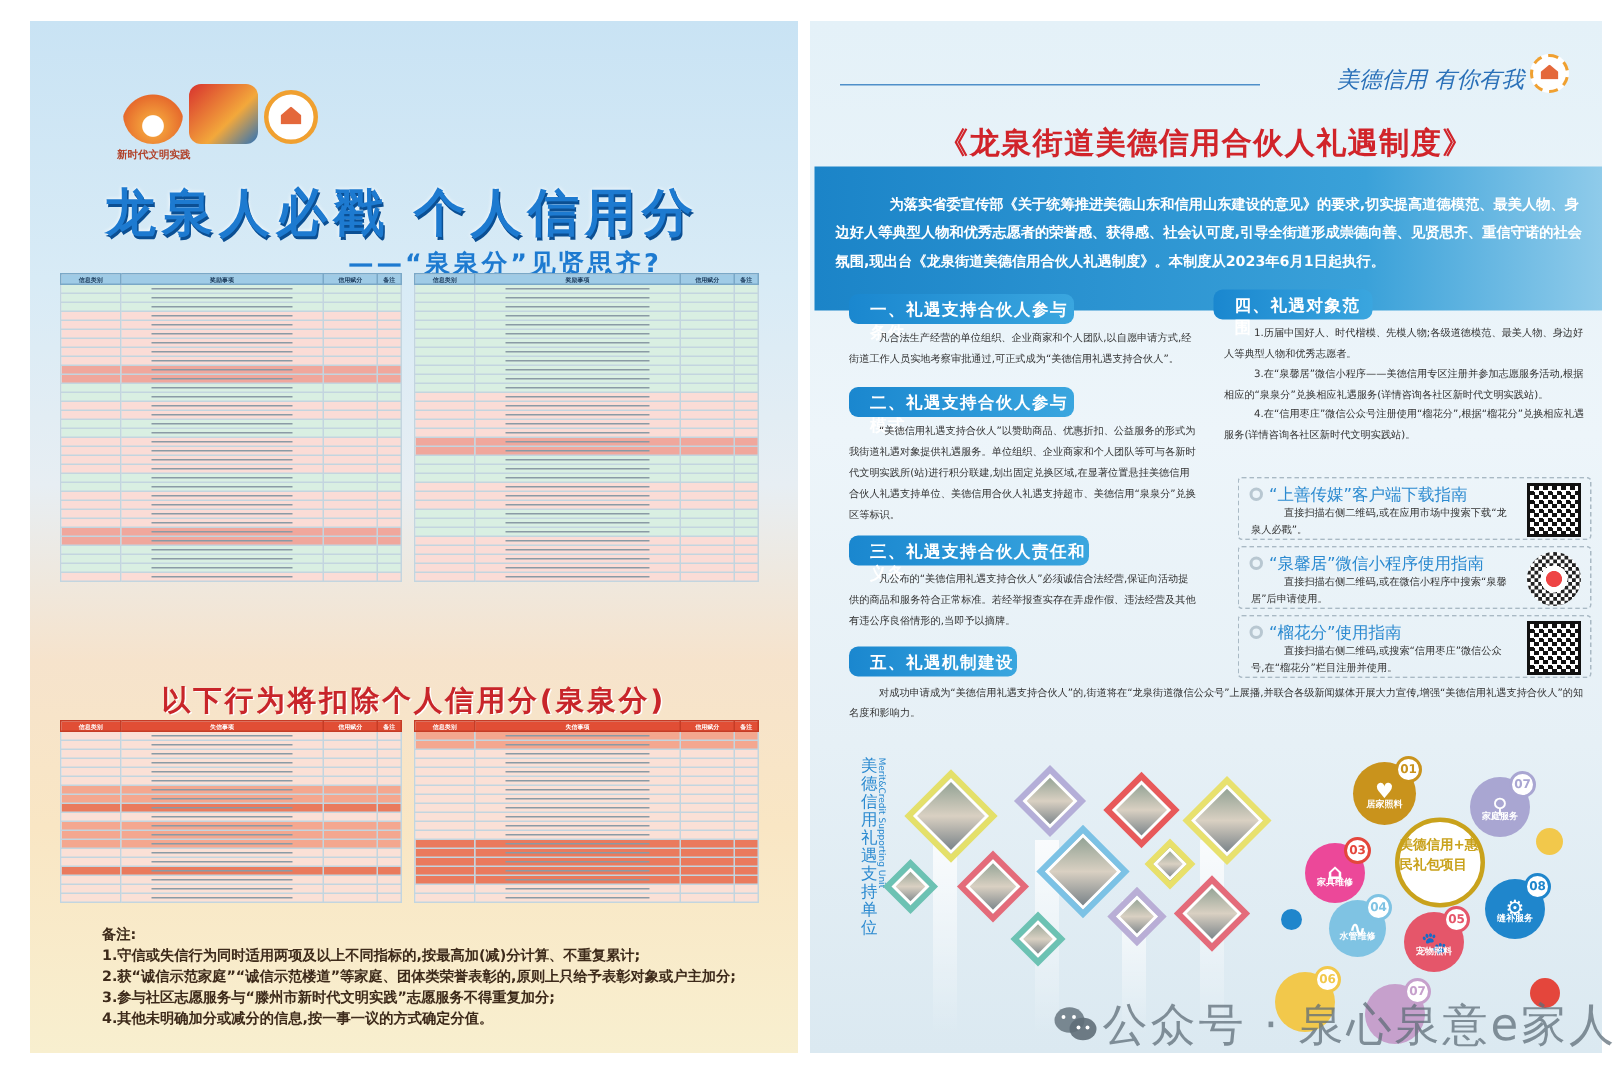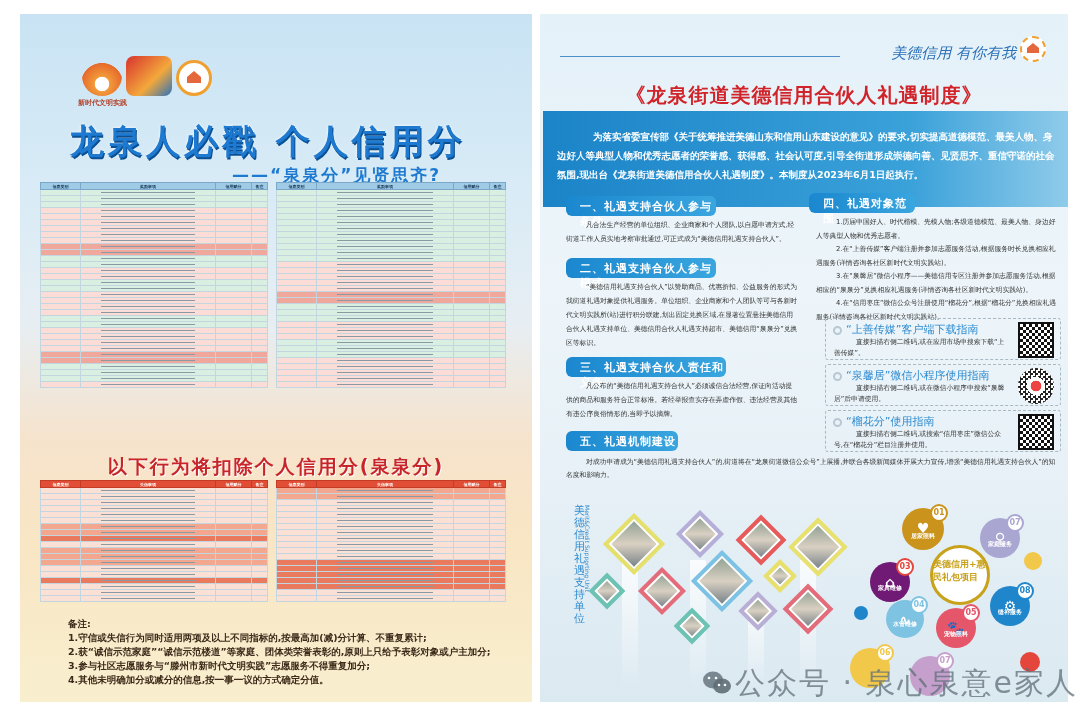--- a/index.html
+++ b/index.html
@@ -963,28 +963,27 @@
 
 <div class="secHead" style="left:566px;top:258px;width:150px">二、礼遇支持合伙人参与模式</div>
 <div class="secBody" style="left:566px;top:280px;width:232px">“美德信用礼遇支持合伙人”以赞助商品、优惠折扣、公益服务的形式为我街道礼遇对象提供礼遇服务。单位组织、企业商家和个人团队等可与各新时代文明实践所(站)进行积分联建,划出固定兑换区域,在显著位置悬挂美德信用合伙人礼遇支持单位、美德信用合伙人礼遇支持超市、美德信用“泉泉分”兑换区等标识。</div>
 
 <div class="secHead" style="left:566px;top:357px;width:160px">三、礼遇支持合伙人责任和义务</div>
 <div class="secBody" style="left:566px;top:379px;width:232px">凡公布的“美德信用礼遇支持合伙人”必须诚信合法经营,保证向活动提供的商品和服务符合正常标准。若经举报查实存在弄虚作假、违法经营及其他有违公序良俗情形的,当即予以摘牌。</div>
 
 <div class="secHead" style="left:809px;top:193px;width:106px">四、礼遇对象范围</div>
 <div class="secBody" style="left:816px;top:216px;width:242px;line-height:13.5px">
   <div>1.历届中国好人、时代楷模、先模人物;各级道德模范、最美人物、身边好人等典型人物和优秀志愿者。</div>
-  <div>2.在“上善传媒”客户端注册并参加志愿服务活动,根据服务时长兑换相应礼遇服务(详情咨询各社区新时代文明实践站)。</div>
   <div>3.在“泉馨居”微信小程序——美德信用专区注册并参加志愿服务活动,根据相应的“泉泉分”兑换相应礼遇服务(详情咨询各社区新时代文明实践站)。</div>
   <div>4.在“信用枣庄”微信公众号注册使用“榴花分”,根据“榴花分”兑换相应礼遇服务(详情咨询各社区新时代文明实践站)。</div>
 </div>
 
 <div class="guide" style="top:318px">
   <div class="gt"><span class="dot"></span><span>“上善传媒”客户端下载指南</span></div>
-  <div class="gb">直接扫描右侧二维码,或在应用市场中搜索下载“上善传媒”。</div>
+  <div class="gb">直接扫描右侧二维码,或在应用市场中搜索下载“龙泉人必戳”。</div>
   <div class="qr"></div>
 </div>
 <div class="guide" style="top:364px">
   <div class="gt"><span class="dot"></span><span>“泉馨居”微信小程序使用指南</span></div>
   <div class="gb">直接扫描右侧二维码,或在微信小程序中搜索“泉馨居”后申请使用。</div>
   <div class="qr round"></div>
 </div>
 <div class="guide" style="top:410px">
   <div class="gt"><span class="dot"></span><span>“榴花分”使用指南</span></div>
   <div class="gb">直接扫描右侧二维码,或搜索“信用枣庄”微信公众号,在“榴花分”栏目注册并使用。</div>
@@ -1019,21 +1018,21 @@
   <span class="ic" style="color:#fff">♥</span>
   <span class="lbl" style="color:#fff">居家照料</span>
 </div>
 <div class="circ" style="left:980px;top:518px;width:40px;height:40px;background:#a9a6d2;color:#a9a6d2">
   <span class="num">07</span>
   <span class="ic" style="color:#fff">⚲</span>
   <span class="lbl" style="color:#fff">家庭服务</span>
 </div>
 <div class="circ" style="left:1024px;top:552px;width:18px;height:18px;background:#f2c84b"></div>
 <div class="center">美德信用+惠民礼包项目</div>
-<div class="circ" style="left:870px;top:562px;width:40px;height:40px;background:#701a75;color:#e4463c">
+<div class="circ" style="left:870px;top:562px;width:40px;height:40px;background:#ec4899;color:#e4463c">
   <span class="num">03</span>
   <span class="ic" style="color:#fff">⌂</span>
   <span class="lbl" style="color:#fff">家具维修</span>
 </div>
 <div class="circ" style="left:854px;top:606px;width:14px;height:14px;background:#1f86cc"></div>
 <div class="circ" style="left:886px;top:600px;width:38px;height:38px;background:#7fc3e3;color:#7fc3e3">
   <span class="num">04</span>
   <span class="ic" style="color:#fff">∿</span>
   <span class="lbl" style="color:#fff">水管维修</span>
 </div>

